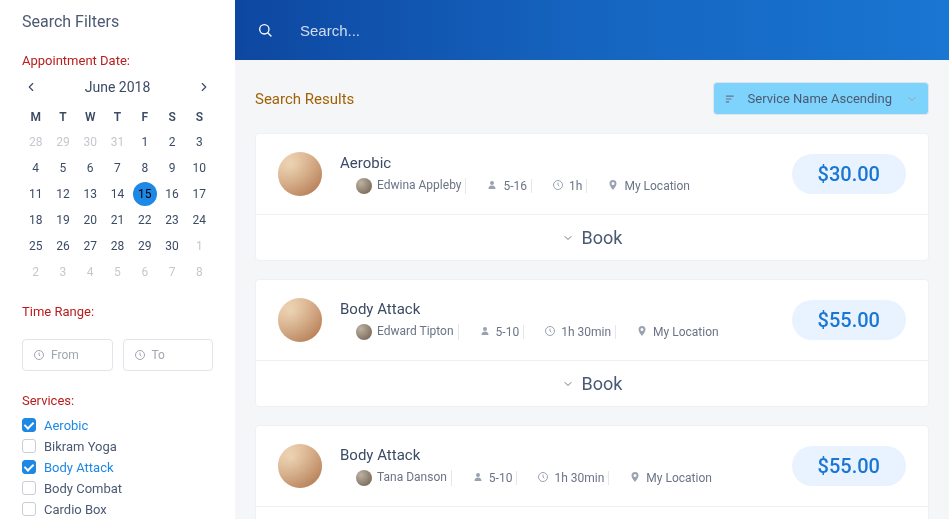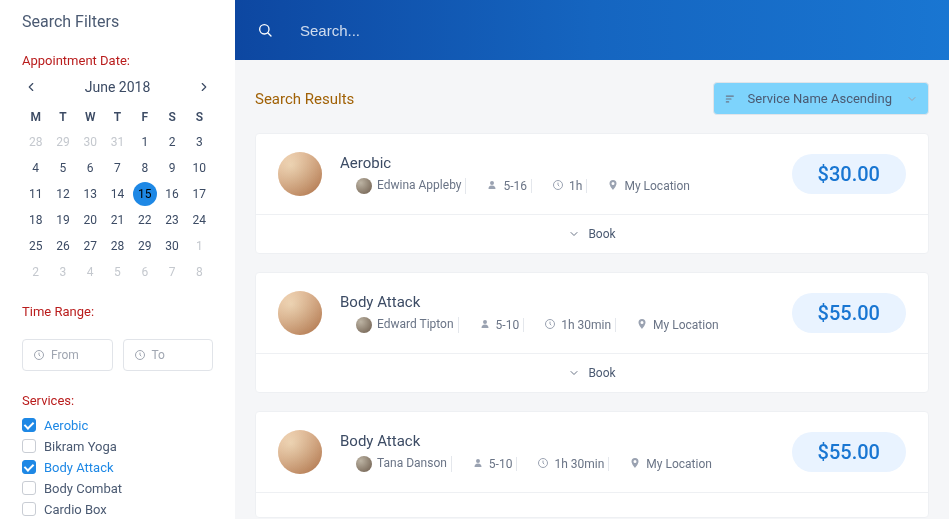--- a/index.html
+++ b/index.html
@@ -47,21 +47,21 @@
   .avatar::after { content: ""; position: absolute; inset: 0; background: linear-gradient(145deg, rgba(255,255,255,0.3), rgba(0,0,0,0.15)); }
   .card-info { flex: 1; min-width: 0; }
   .card-title { font-size: 15px; color: #3c4b64; margin-bottom: 6px; }
   .meta-row { display: flex; align-items: center; font-size: 12px; color: #6a7486; gap: 0; flex-wrap: wrap; }
   .meta-item { display: flex; align-items: flex-start; gap: 5px; padding: 0 4px; border-right: 1px solid #e4e7ec; line-height: 14px; margin-left: 16px; }
   .meta-item:first-child { padding-left: 0; }
   .meta-item:last-child { border-right: none; }
   .mini-avatar { width: 16px; height: 16px; border-radius: 50%; background: radial-gradient(circle at 30% 30%, #bcb3a3, #6b5a4a); display: inline-block; flex-shrink:0;}
   .meta-icon { width: 12px; height: 12px; fill: #9aa2b1; flex-shrink:0;}
   .price-pill { background: #e9f3ff; color: #1976d2; font-size: 20px; padding: 8px 26px; border-radius: 999px; font-weight: 500; flex-shrink: 0; }
-  .card-book { border-top: 1px solid #eef0f3; padding: 12px 0; text-align: right; font-size: 12px; color: #4b5a72; display: flex; align-items: center; justify-content: center; gap: 8px; cursor: pointer; }
+  .card-book { border-top: 1px solid #eef0f3; padding: 12px 0; text-align: right; font-size: 18px; color: #4b5a72; display: flex; align-items: center; justify-content: center; gap: 8px; cursor: pointer; }
   .card-book svg { width: 12px; height: 12px; stroke: #6a7486; }
   
   .section { margin-top: 20px; }
   .section:first-of-type { margin-top: 0; }
 </style>
 </head>
 <body>
 
 <div class="layout">
 

